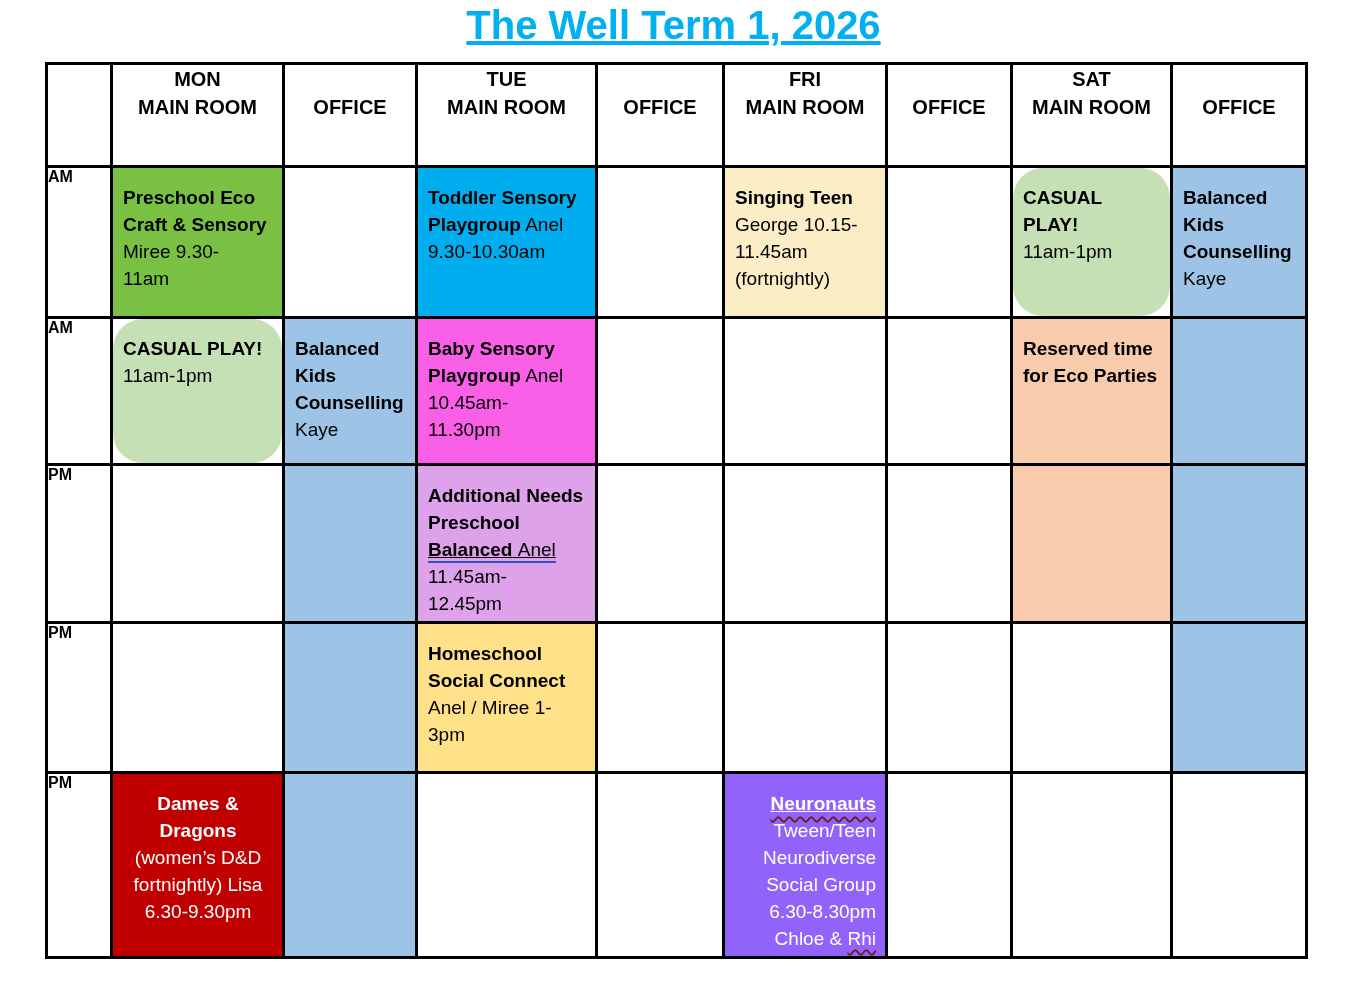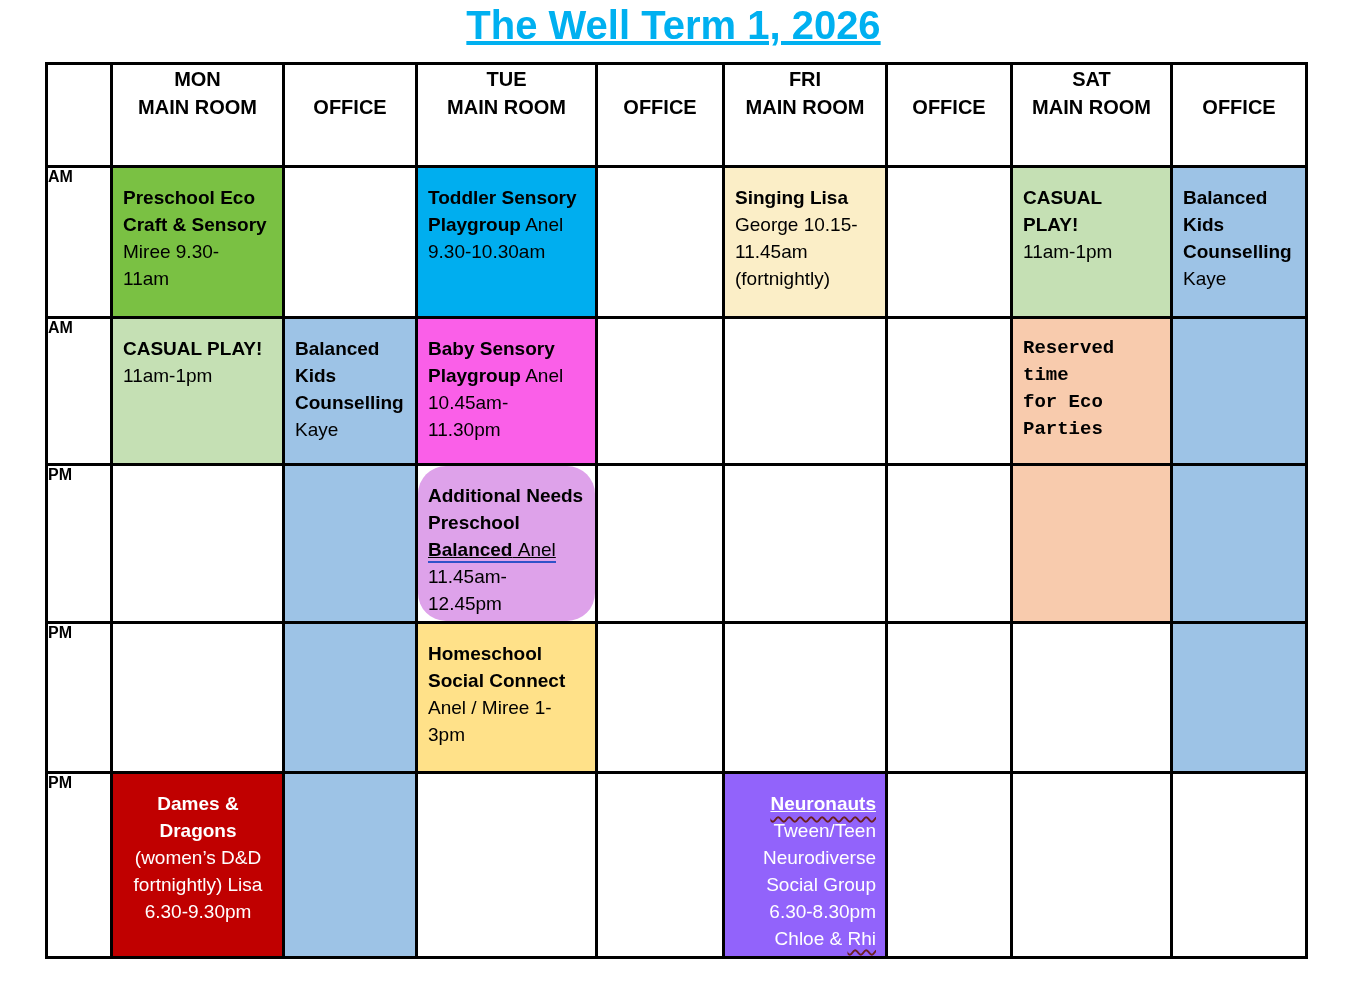--- a/index.html
+++ b/index.html
@@ -15,24 +15,24 @@
   .hcell{text-align:center;font-weight:bold;font-size:20px;line-height:28px;padding-top:10px;}
   .hoffice{background:var(--header-office);}
   .hday{min-height:28px;}
   
   .lbl{font-weight:bold;font-size:16px;padding:34px 0 0 11px;}
   td.pad-lg{padding-top:24px;}
   
   .block{height:100%;box-sizing:border-box;padding:16px 9px 4px 10px;white-space:pre-line;
          font-size:19px;line-height:27px;}
   td.gap{padding-bottom:8px;}
-  .bg-green{background:var(--green);} .bg-lgreen{background:var(--light-green);}
+  .bg-green{background:var(--green);} .bg-lgreen{background:var(--light-green);border-radius:30px;}
   .bg-cyan{background:var(--cyan);}   .bg-cream{background:var(--cream);}
   .bg-blue{background:var(--office-blue);} .bg-magenta{background:var(--magenta);}
-  .bg-peach{background:var(--peach);font-family:Liberation Mono, monospace;} .bg-lilac{background:var(--lilac);border-radius:28px;}
+  .bg-peach{background:var(--peach);} .bg-lilac{background:var(--lilac);}
   .bg-yellow{background:var(--yellow);} .bg-red{background:var(--red);}
   .bg-purple{background:var(--purple);}
   .white{color:#fff;text-align:center;} .center{text-align:right;}
   .b{font-weight:bold;}
   .u{text-decoration:underline;}
   .gram{border-bottom:2px solid var(--grammar-line);padding-bottom:1px;}
   .wavy{text-decoration:underline wavy var(--squiggle);text-underline-offset:6px;text-decoration-thickness:2px;}
   .wavy2{text-decoration:underline wavy var(--squiggle);text-underline-offset:4px;text-decoration-thickness:2px;}
 </style>
 </head>
@@ -99,21 +99,21 @@
 11am</span></div>
     </td>
     <td></td>
     <td>
       <div class="block bg-cyan"><span class="b">Toddler Sensory
 Playgroup</span><span> Anel
 9.30-10.30am</span></div>
     </td>
     <td></td>
     <td>
-      <div class="block bg-cream"><span class="b">Singing Lisa</span><span>
+      <div class="block bg-cream"><span class="b">Singing Teen</span><span>
 George 10.15-
 11.45am
 (fortnightly)</span></div>
     </td>
     <td></td>
     <td>
       <div class="block bg-lgreen"><span class="b">CASUAL PLAY!</span><span>
 11am-1pm</span></div>
     </td>
     <td>

